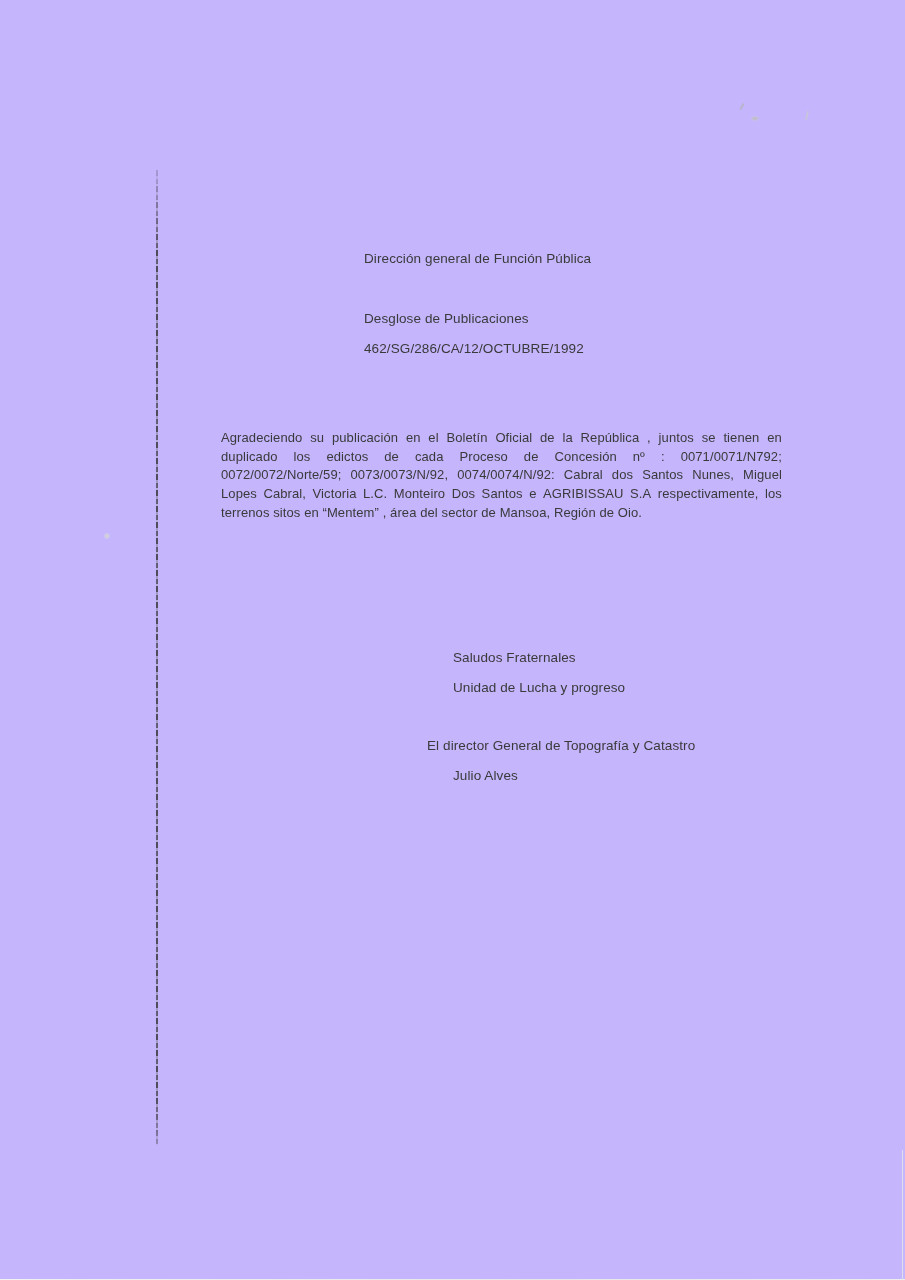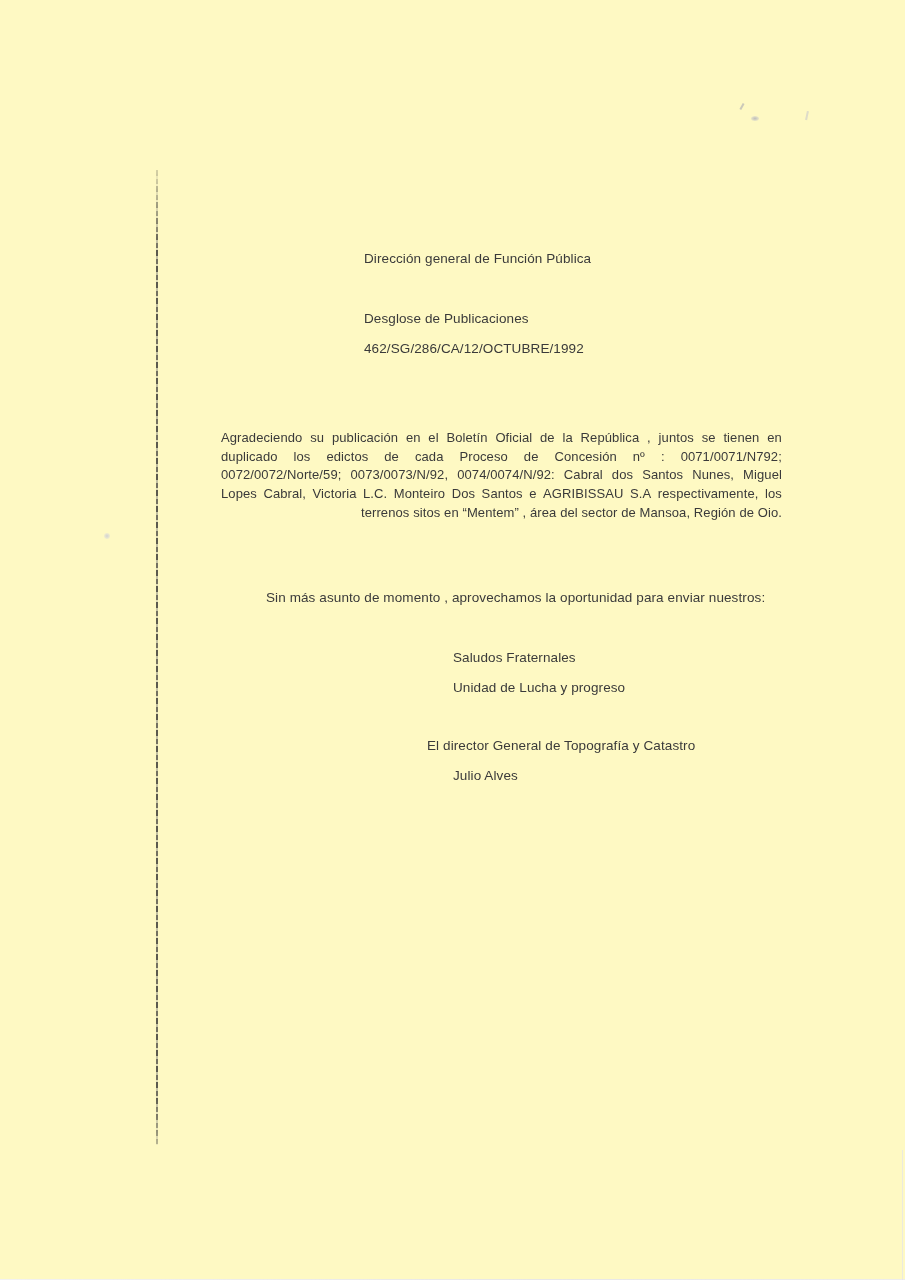--- a/index.html
+++ b/index.html
@@ -4,21 +4,21 @@
 <style>
   html, body {
     margin: 0;
     padding: 0;
     background: #ffffff;
   }
   .page {
     position: relative;
     width: 905px;
     height: 1280px;
-    background: #fef9c3;
+    background: #c4b5fd;
     overflow: hidden;
     font-family: "Liberation Sans", sans-serif;
     color: #3a3a3a;
     -webkit-font-smoothing: antialiased;
   }
   .txt {
     position: absolute;
     font-size: 13.5px;
     line-height: 16px;
     white-space: nowrap;
@@ -36,21 +36,21 @@
   .jline {
     display: flex;
     justify-content: space-between;
     height: 18.7px;
     line-height: 18.7px;
   }
   .jline span { white-space: pre; }
   .jline-last {
     height: 18.7px;
     line-height: 18.7px;
-    text-align: right;
+    text-align: left;
     white-space: nowrap;
   }
   
   .scan-line-left {
     position: absolute;
     left: 156px;
     top: 170px;
     width: 1.5px;
     height: 975px;
     background: repeating-linear-gradient(
@@ -189,21 +189,20 @@
         <span>Santos</span>
         <span>e</span>
         <span>AGRIBISSAU</span>
         <span>S.A</span>
         <span>respectivamente,</span>
         <span>los</span>
       </div>
       <div class="jline-last">terrenos sitos en “Mentem” , área del sector de Mansoa, Región de Oio.</div>
     </div>
 
-  <div class="txt" style="left:266px; top:590px;">Sin más asunto de momento , aprovechamos la oportunidad para enviar nuestros:</div>
 
   <div class="txt" style="left:453px; top:650px;">Saludos Fraternales</div>
 
   <div class="txt" style="left:453px; top:680px;">Unidad de Lucha y progreso</div>
 
   <div class="txt" style="left:427px; top:738px;">El director General de Topografía y Catastro</div>
 
   <div class="txt" style="left:453px; top:768px;">Julio Alves</div>
 
 </div>

